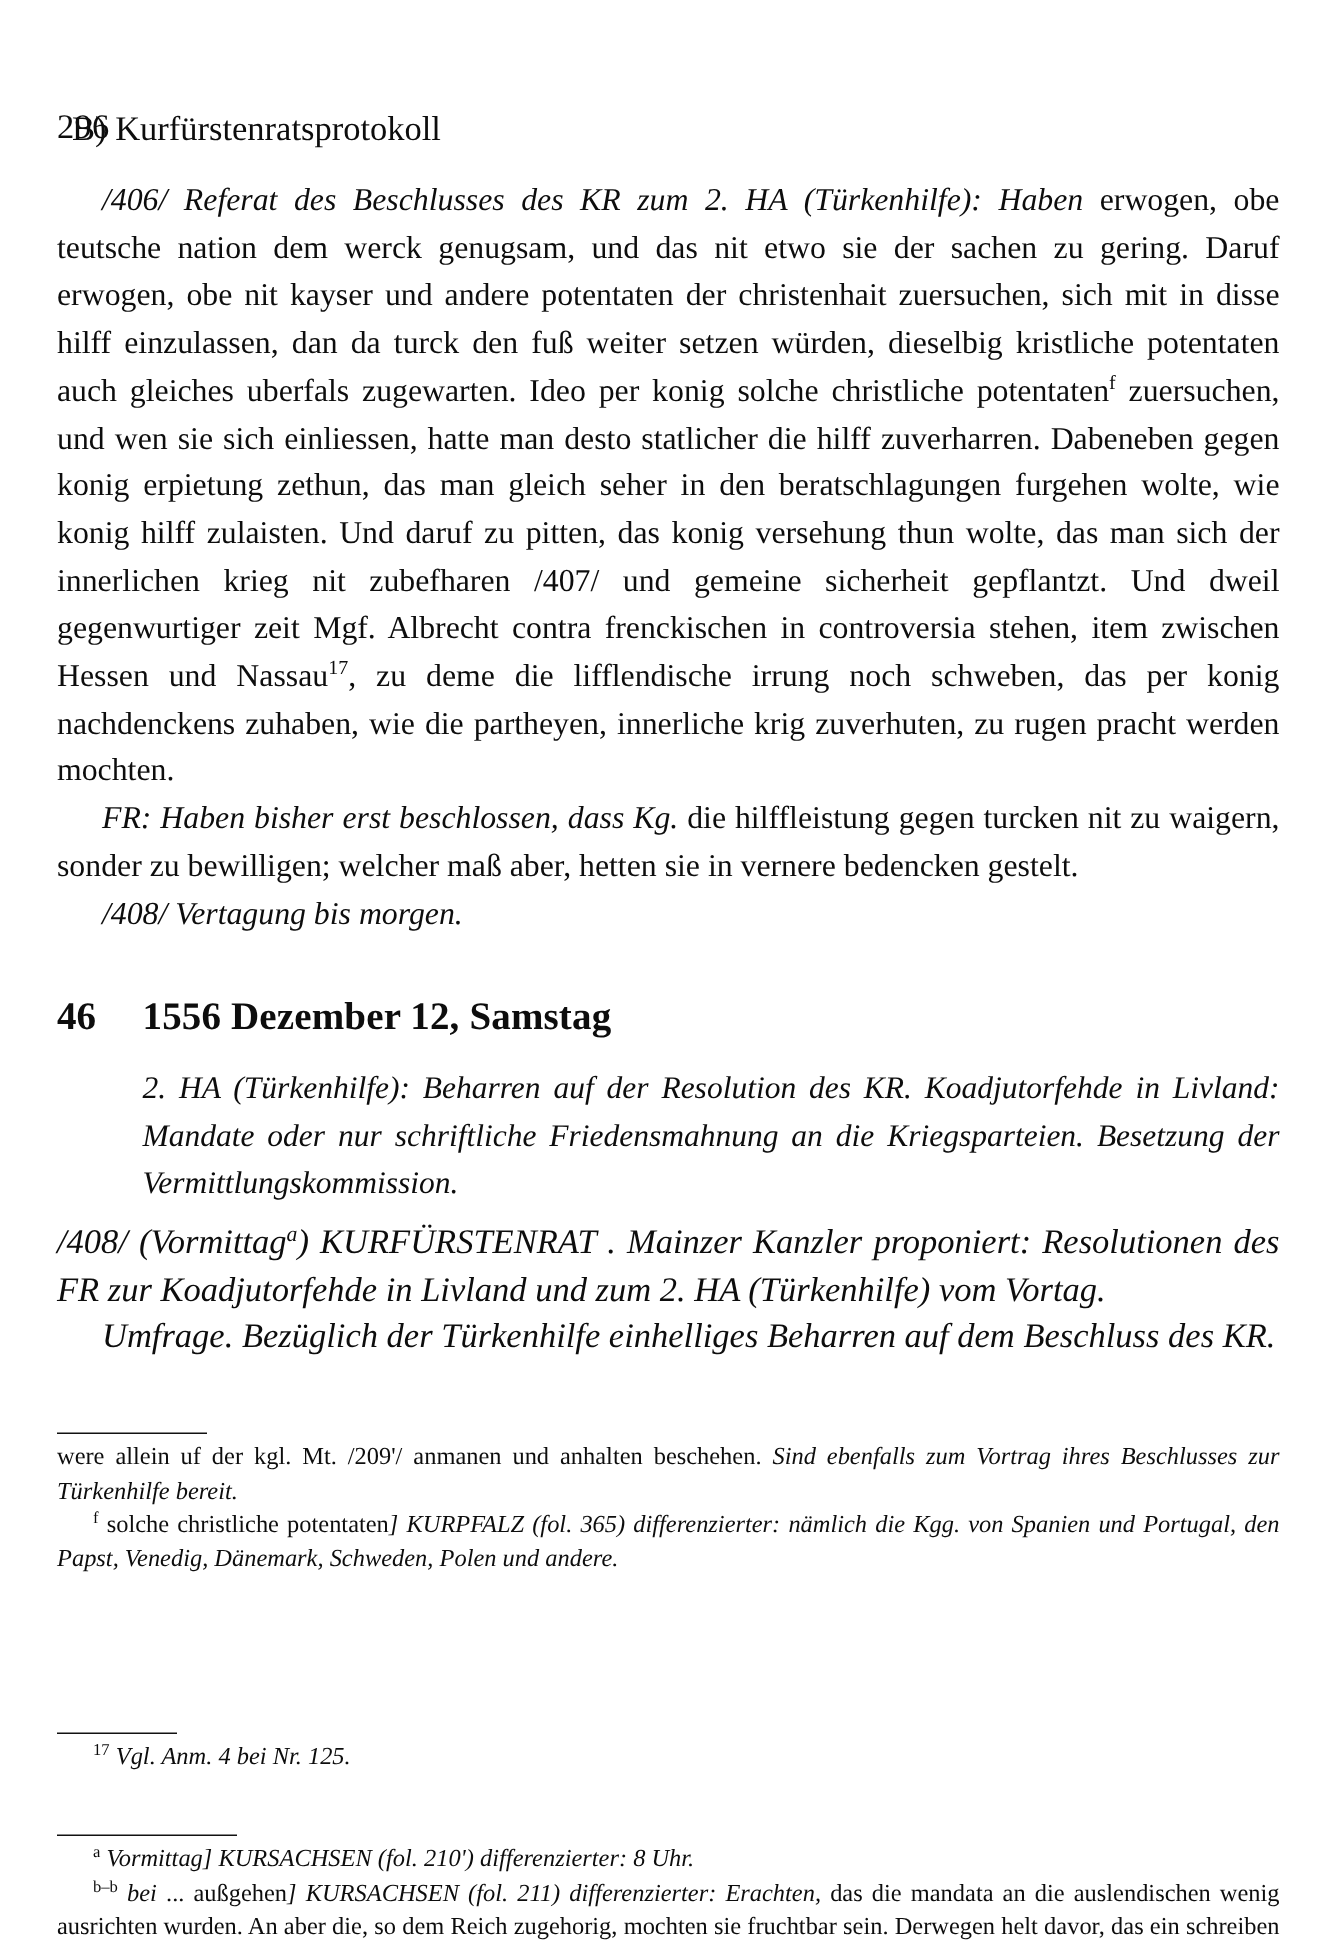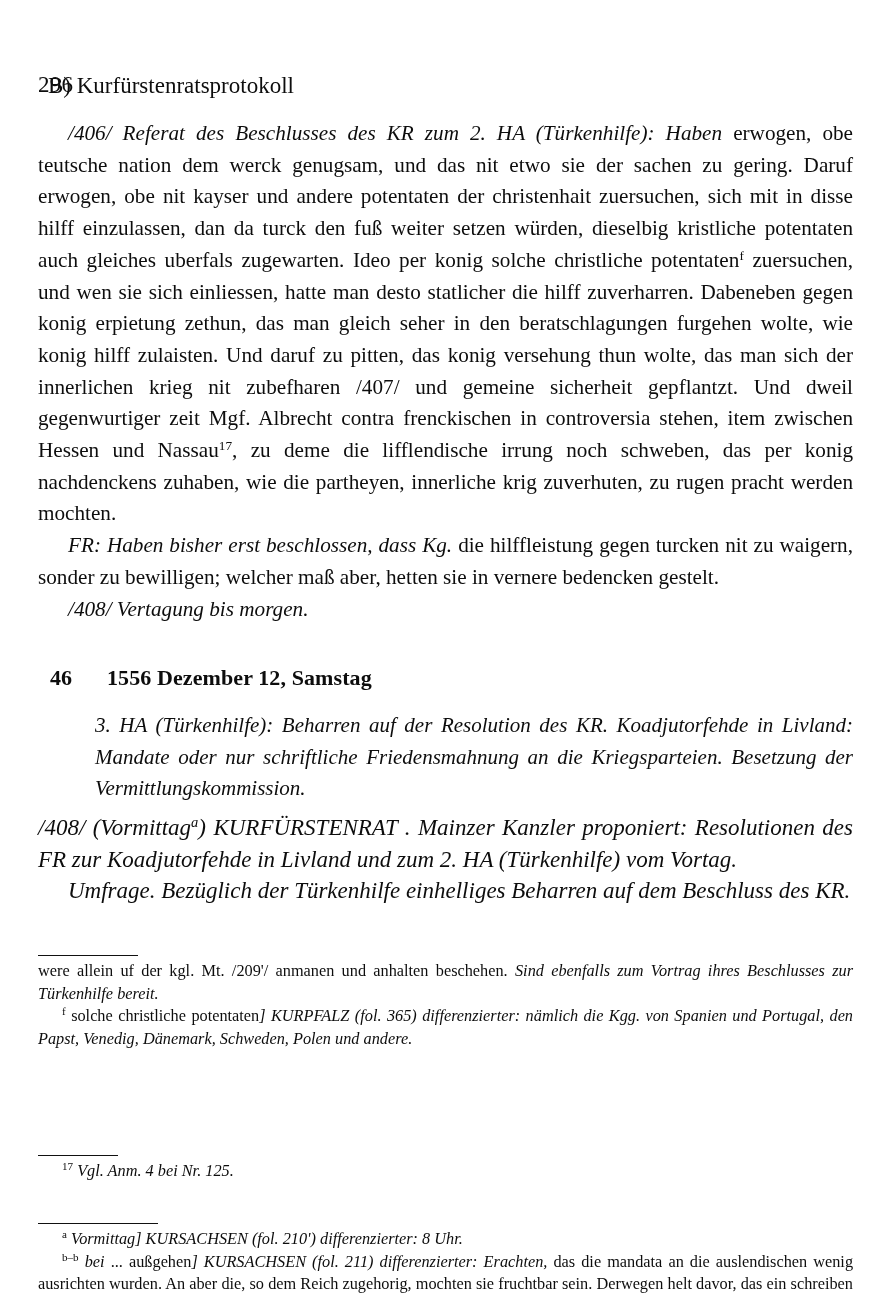--- a/index.html
+++ b/index.html
@@ -70,24 +70,23 @@
     line-height: 0;
     vertical-align: 0.55em;
   }
 
   
   .sec-head {
     position: absolute;
     left: 38px;
     top: 663px;
     width: 815px;
-    font-size: 22px;
+    font-size: 26px;
     font-weight: bold;
     line-height: 30px;
-    margin-left: 12px;
   }
   .sec-num {
     display: inline-block;
     width: 57px;
   }
   .sec-title { letter-spacing: 0.1px; }
 
   .regest {
     position: absolute;
     left: 38px;
@@ -167,21 +166,21 @@
     <p class="tx ind"><i>FR: Haben bisher erst beschlossen, dass Kg.</i><span> die hilffleistung gegen turcken nit zu waigern, sonder zu bewilligen; welcher maß aber, hetten sie in vernere bedencken gestelt.</span></p>
 
     <p class="tx ind"><i>/408/ Vertagung bis morgen.</i></p>
   </div>
 
   <div class="sec-head">
     <span class="sec-num">46</span><span class="sec-title">1556 Dezember 12, Samstag</span>
   </div>
 
   <div class="regest">
-    <p>3. HA (Türkenhilfe): Beharren auf der Resolution des KR. Koadjutorfehde in Livland: Mandate oder nur schriftliche Friedensmahnung an die Kriegsparteien. Besetzung der Vermittlungskommission.</p>
+    <p>2. HA (Türkenhilfe): Beharren auf der Resolution des KR. Koadjutorfehde in Livland: Mandate oder nur schriftliche Friedensmahnung an die Kriegsparteien. Besetzung der Vermittlungskommission.</p>
   </div>
 
   <div class="proto">
     <p><i>/408/ (Vormittag</i><sup><i>a</i></sup><i>) KURFÜRSTENRAT . Mainzer Kanzler proponiert: Resolutionen des FR zur Koadjutorfehde in Livland und zum 2. HA (Türkenhilfe) vom Vortag.</i></p>
 
     <p class="ind"><i>Umfrage. Bezüglich der Türkenhilfe einhelliges Beharren auf dem Beschluss des KR.</i></p>
 
   </div>
 
   <div class="apparatus app-block" id="app1">

